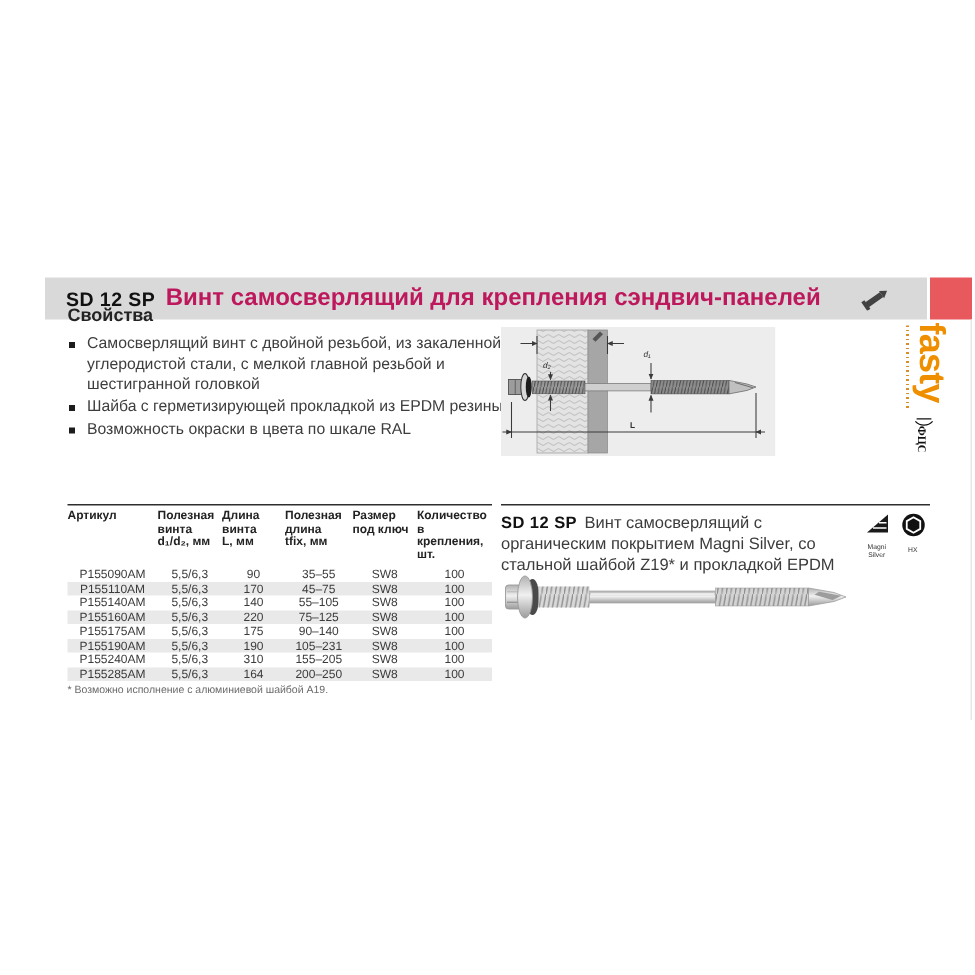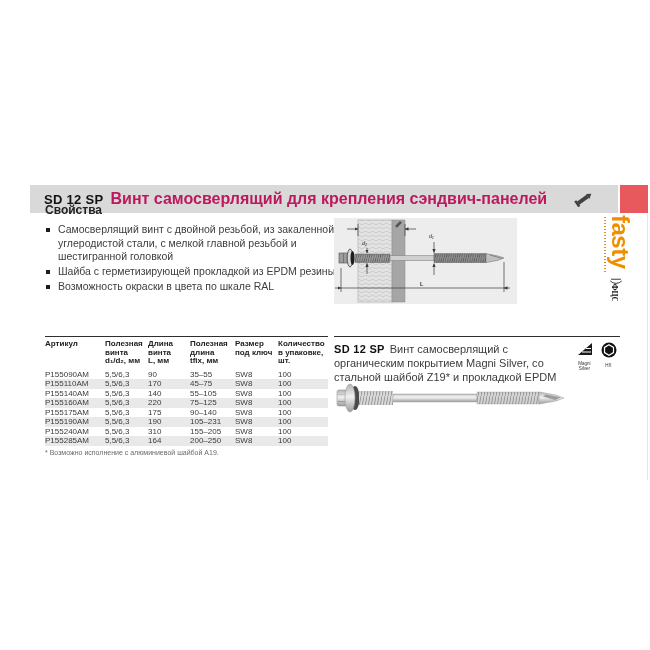--- a/index.html
+++ b/index.html
@@ -38,21 +38,21 @@
   .fasty{font-weight:bold;font-size:24px;line-height:24px;color:#ef8f00;letter-spacing:-0.5px;}
   .tagline{width:56px;height:2px;margin-top:2px;margin-left:2px;
     background:repeating-linear-gradient(90deg,#d98e2a 0 1px,transparent 1px 3px);}
   .cert{margin-top:7px;}
 
   
   .tablebox{left:45px;top:336px;width:283px;border-top:1.5px solid #2e2e2e;}
   .thead,.trow{display:grid;grid-template-columns:60px 43px 42px 45px 43px 50px;}
   .thead{padding:3px 0 4px 0;}
   .hcell{font-size:8px;font-weight:bold;line-height:8.5px;color:#222;}
-  .rows .trow{height:9.5px;align-items:center;font-size:8px;color:#3b3b3b;}
+  .rows .trow{height:9.5px;align-items:center;font-size:8px;color:#3b3b3b;text-align:center;}
   .rows .trow:nth-child(even){background:#e9e9e9;}
   .tfoot{font-size:7px;color:#6a6a6a;margin-top:3px;}
 
   
   .prodbox{left:334px;top:336px;width:286px;border-top:1.5px solid #2e2e2e;padding-top:5px;box-sizing:border-box;}
   .prod-text{width:246px;font-size:11px;line-height:14px;color:#3c3c3c;}
   .prod-text .pcode{font-weight:bold;color:#111;letter-spacing:.3px;margin-right:5px;}
   .prod-icons{position:absolute;right:2px;top:5px;display:flex;gap:5px;}
   .icon-wrap{width:19px;text-align:center;}
   .icon-cap{font-size:4.5px;line-height:5px;color:#333;margin-top:1px;}
@@ -174,21 +174,21 @@
         <div>Полезная</div>
         <div>длина</div>
         <div>tfix, мм</div>
       </div>
       <div class="hcell">
         <div>Размер</div>
         <div>под ключ</div>
       </div>
       <div class="hcell">
         <div>Количество</div>
-        <div>в упаковке,</div>
+        <div>в крепления,</div>
         <div>шт.</div>
       </div>
     </div>
     <div class="rows">
       <div class="trow">
         <div>P155090AM</div>
           <div>5,5/6,3</div>
           <div>90</div>
           <div>35–55</div>
           <div>SW8</div>

